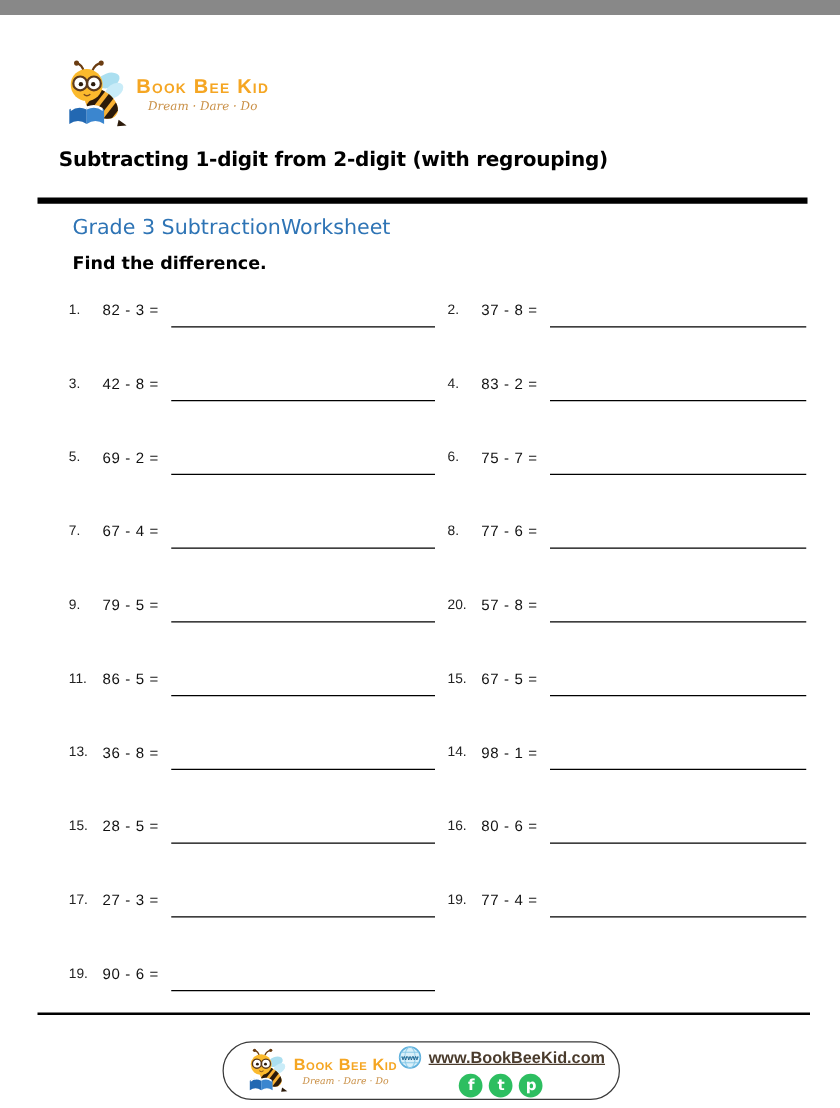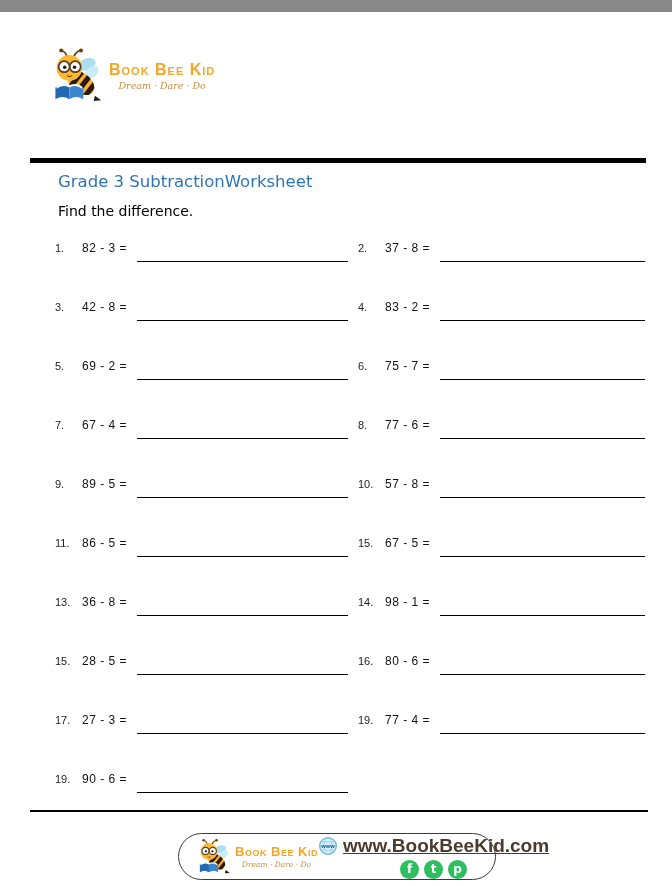--- a/index.html
+++ b/index.html
@@ -47,21 +47,21 @@
   .rule-thin  { position: absolute; left: 30px; top: 798px; width: 618px; height: 2px; background: #000; }
   
   .ws-subtitle {
     position: absolute; left: 58px; top: 160px;
     font-family: "DejaVu Sans", sans-serif;
     font-size: 16.5px; color: #2E74B5; white-space: nowrap; text-align: center;
   }
   .ws-instruction {
     position: absolute; left: 58px; top: 191px;
     font-family: "DejaVu Sans", sans-serif;
-    font-weight: 400; font-size: 14px; color: #000; white-space: nowrap;
+    font-weight: 700; font-size: 14px; color: #000; white-space: nowrap;
   }
   
   .problems-grid {
     position: absolute; left: 55px; top: 229px; width: 590px;
     display: grid;
     grid-template-columns: 293px 287px;
     column-gap: 10px;
     grid-auto-rows: 59px;
   }
   .problem { display: flex; align-items: flex-start; }
@@ -92,21 +92,21 @@
     padding: 0 12px 0 14px;
   }
   .footer-box .bee { width: 38px; height: 40px; flex: 0 0 auto; }
   .footer-brand { display: flex; flex-direction: column; align-items: center; margin-left: 4px; }
   .footer-brand .brand-name { font-size: 13px; letter-spacing: 0.5px; }
   .footer-brand .brand-tagline { font-size: 7.5px; }
   .footer-right { margin-left: auto; display: flex; flex-direction: column; align-items: center; }
   .url-row { display: flex; align-items: center; gap: 5px; }
   .globe { width: 20px; height: 20px; }
   .site-url {
-    font-size: 19px; font-weight: bold;
+    font-size: 13px; font-weight: bold;
     color: #4a3b2c; text-decoration: underline;
     white-space: nowrap;
   }
   .social-row { display: flex; gap: 5px; margin-top: 3px; }
   .social-dot {
     width: 19px; height: 19px; border-radius: 50%;
     background: #2DBE60; color: #fff;
     font-size: 12px; font-weight: bold; line-height: 19px;
     text-align: center;
     font-family: "DejaVu Sans", sans-serif;
@@ -157,20 +157,21 @@
   <div class="logo-header">
     <svg class="bee" viewBox="0 0 100 100">
         <use href="#bee"></use>
       </svg>
     <div class="brand-text">
       <span class="brand-name">Book Bee Kid</span>
       <span class="brand-tagline">Dream · Dare · Do</span>
     </div>
   </div>
 
+  <div class="doc-title">Subtracting 1-digit from 2-digit (with regrouping)</div>
   <div class="rule-thick"></div>
 
   <div class="ws-subtitle">Grade 3 SubtractionWorksheet</div>
   <div class="ws-instruction">Find the difference.</div>
 
   <div class="problems-grid">
     <div class="problem">
       <span class="pnum">1.</span>
       <span class="pexpr">82 - 3 =</span>
       <span class="pline"></span>
@@ -213,26 +214,26 @@
     </div>
 
     <div class="problem">
       <span class="pnum">8.</span>
       <span class="pexpr">77 - 6 =</span>
       <span class="pline"></span>
     </div>
 
     <div class="problem">
       <span class="pnum">9.</span>
-      <span class="pexpr">89 - 5 =</span>
-      <span class="pline"></span>
-    </div>
-
-    <div class="problem">
-      <span class="pnum">10.</span>
+      <span class="pexpr">79 - 5 =</span>
+      <span class="pline"></span>
+    </div>
+
+    <div class="problem">
+      <span class="pnum">20.</span>
       <span class="pexpr">57 - 8 =</span>
       <span class="pline"></span>
     </div>
 
     <div class="problem">
       <span class="pnum">11.</span>
       <span class="pexpr">86 - 5 =</span>
       <span class="pline"></span>
     </div>
 

